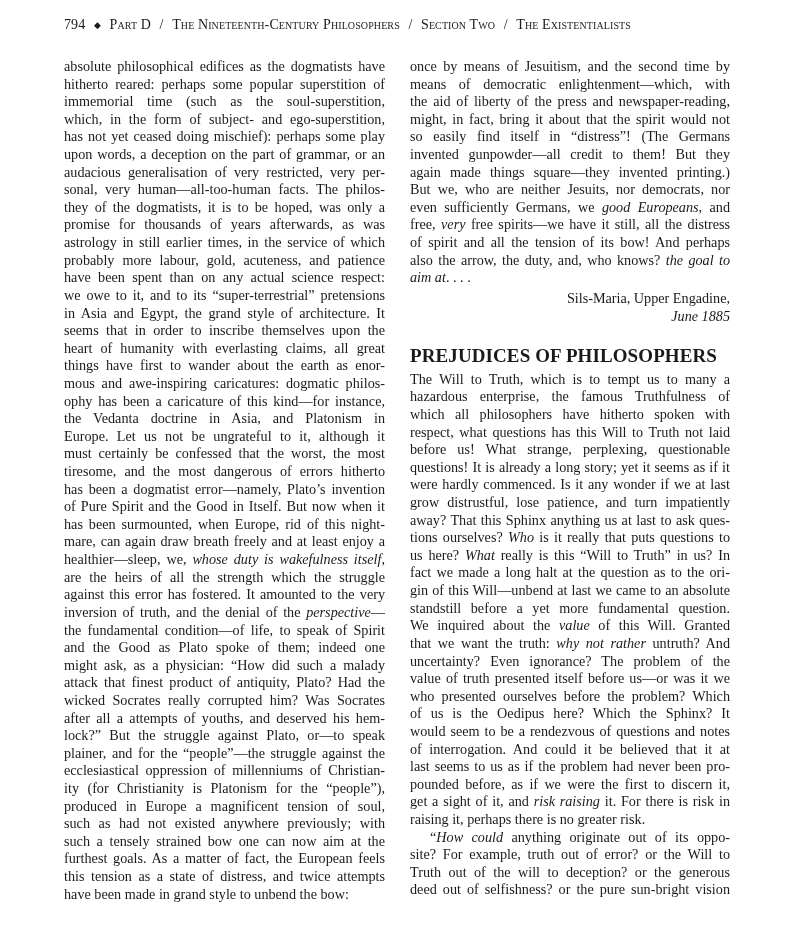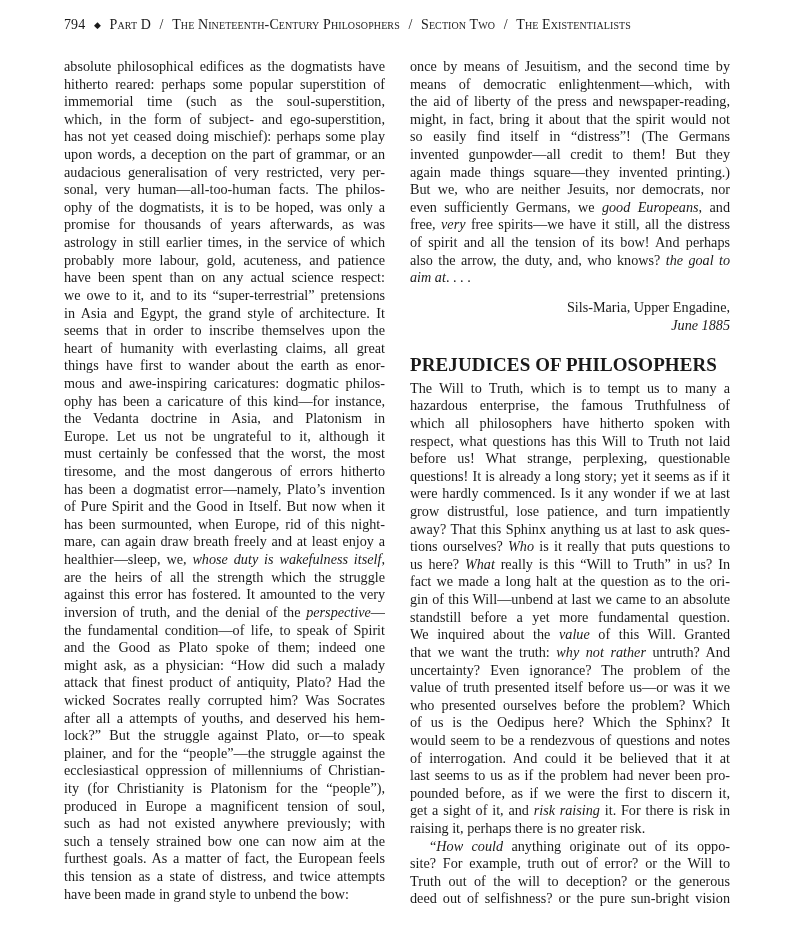--- a/index.html
+++ b/index.html
@@ -10,21 +10,21 @@
   .running-head .sep { margin: 0 5px; }
   .running-head .diamond { font-size: 9px; margin: 0 5px; position: relative; top: -1px; }
   .col { position: absolute; top: 58px; width: 321px; font-size: 14.2px; line-height: 17.62px; }
   .col-left { left: 64px; }
   .col-right { left: 410px; width: 320px; }
   .line { display: block; white-space: nowrap; text-align: justify; text-align-last: justify; height: 17.62px; overflow: visible; }
   .line.last { text-align-last: left; }
   .line.right { text-align: right; text-align-last: right; }
   .line.indent { padding-left: 20px; }
   .section-heading { display: block; font-weight: bold; font-size: 19px; margin-top: 22px; margin-bottom: 6px; height: 17.62px; letter-spacing: 0.1px; }
-  .sig-block { margin-top: 12px; }
+  .sig-block { margin-top: 3px; }
 </style>
 </head>
 <body>
 
 <div class="running-head">
   <span>794</span>
   <span class="diamond">◆</span>
   <span class="sc">Part D</span>
   <span class="sep">/</span>
   <span class="sc">The Nineteenth-Century Philosophers</span>
@@ -37,21 +37,21 @@
 <div class="col col-left">
   <div>
       <span class="line">absolute philosophical edifices as the dogmatists have</span>
       <span class="line">hitherto reared: perhaps some popular superstition of</span>
       <span class="line">immemorial time (such as the soul-superstition,</span>
       <span class="line">which, in the form of subject- and ego-superstition,</span>
       <span class="line">has not yet ceased doing mischief): perhaps some play</span>
       <span class="line">upon words, a deception on the part of grammar, or an</span>
       <span class="line">audacious generalisation of very restricted, very per-</span>
       <span class="line">sonal, very human—all-too-human facts. The philos-</span>
-      <span class="line">ophy of the dogmatists, it is to be hoped, was only a</span>
+      <span class="line">they of the dogmatists, it is to be hoped, was only a</span>
       <span class="line">promise for thousands of years afterwards, as was</span>
       <span class="line">astrology in still earlier times, in the service of which</span>
       <span class="line">probably more labour, gold, acuteness, and patience</span>
       <span class="line">have been spent than on any actual science respect:</span>
       <span class="line">we owe to it, and to its “super-terrestrial” pretensions</span>
       <span class="line">in Asia and Egypt, the grand style of architecture. It</span>
       <span class="line">seems that in order to inscribe themselves upon the</span>
       <span class="line">heart of humanity with everlasting claims, all great</span>
       <span class="line">things have first to wander about the earth as enor-</span>
       <span class="line">mous and awe-inspiring caricatures: dogmatic philos-</span>

